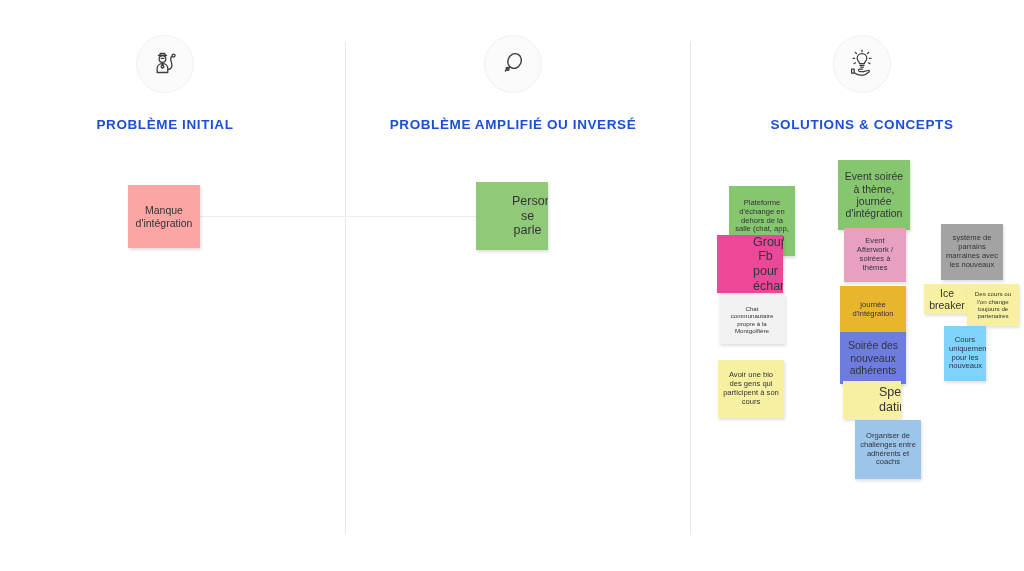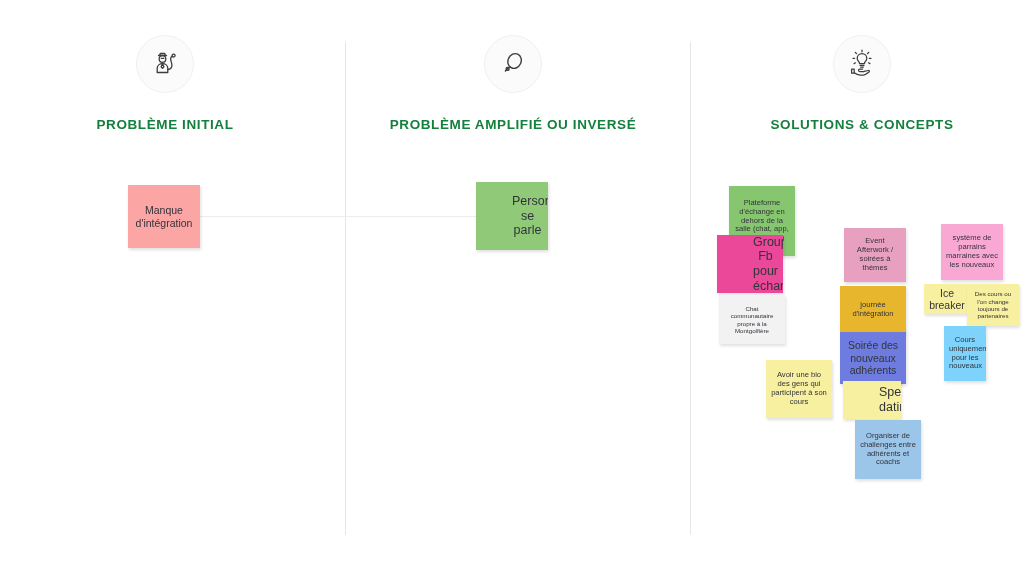--- a/index.html
+++ b/index.html
@@ -63,21 +63,21 @@
     align-items: center;
     justify-content: center;
   }
   .icon-circle svg { display: block; }
 
   .col-title {
     margin-top: 24px;
     font-size: 13.5px;
     font-weight: bold;
     letter-spacing: 0.6px;
-    color: #15803d;
+    color: #1d4ed8;
     text-align: center;
     white-space: nowrap;
   }
 
   
   .note {
     position: absolute;
     box-sizing: border-box;
     display: flex;
     align-items: center;
@@ -160,24 +160,27 @@
   </div>
 
   <div class="note t-lg" style="left:717px; top:235px; width:66px; height:58px; background:#ec4899;">
     <span>Groupe Fb pour échanger</span>
   </div>
 
   <div class="note t-xs" style="left:719px; top:295px; width:66px; height:49px; background:#f2f2f2;">
     <span>Chat communautaire propre à la Montgolfière</span>
   </div>
 
-  <div class="note t-sm" style="left:718px; top:360px; width:66px; height:58px; background:#f7f0a0;margin-left:48px;">
+  <div class="note t-sm" style="left:718px; top:360px; width:66px; height:58px; background:#f7f0a0;">
     <span>Avoir une bio des gens qui participent à son cours</span>
   </div>
 
+  <div class="note t-md" style="left:838px; top:160px; width:72px; height:70px; background:#86c66e;">
+    <span>Event soirée à thème, journée d'intégration</span>
+  </div>
 
   <div class="note t-sm" style="left:844px; top:228px; width:62px; height:54px; background:#e8a0c0;">
     <span>Event Afterwork / soirées à thèmes</span>
   </div>
 
   <div class="note t-sm" style="left:840px; top:286px; width:66px; height:48px; background:#e8b62c;">
     <span>journée d'intégration</span>
   </div>
 
   <div class="note t-md" style="left:840px; top:332px; width:66px; height:52px; background:#6e7ce0;">
@@ -186,21 +189,21 @@
 
   <div class="note t-lg" style="left:843px; top:381px; width:58px; height:38px; background:#f7f0a0;">
     <span>Speed dating</span>
   </div>
 
   <div class="note t-sm" style="left:840px; top:420px; width:66px; height:59px; background:#9cc5ea;margin-left:15px;">
     <span>Organiser de challenges entre adhérents et coachs</span>
   </div>
 
 
-  <div class="note t-sm" style="left:941px; top:224px; width:62px; height:56px; background:#f9a8d4;">
+  <div class="note t-sm" style="left:941px; top:224px; width:62px; height:56px; background:#a3a3a3;">
     <span>système de parrains marraines avec les nouveaux</span>
   </div>
 
   <div class="note t-md" style="left:924px; top:284px; width:46px; height:30px; background:#f7f0a0;">
     <span>Ice breaker</span>
   </div>
 
   <div class="note t-xs" style="left:967px; top:284px; width:52px; height:42px; background:#f7f0a0;">
     <span>Des cours ou l'on change toujours de partenaires</span>
   </div>

